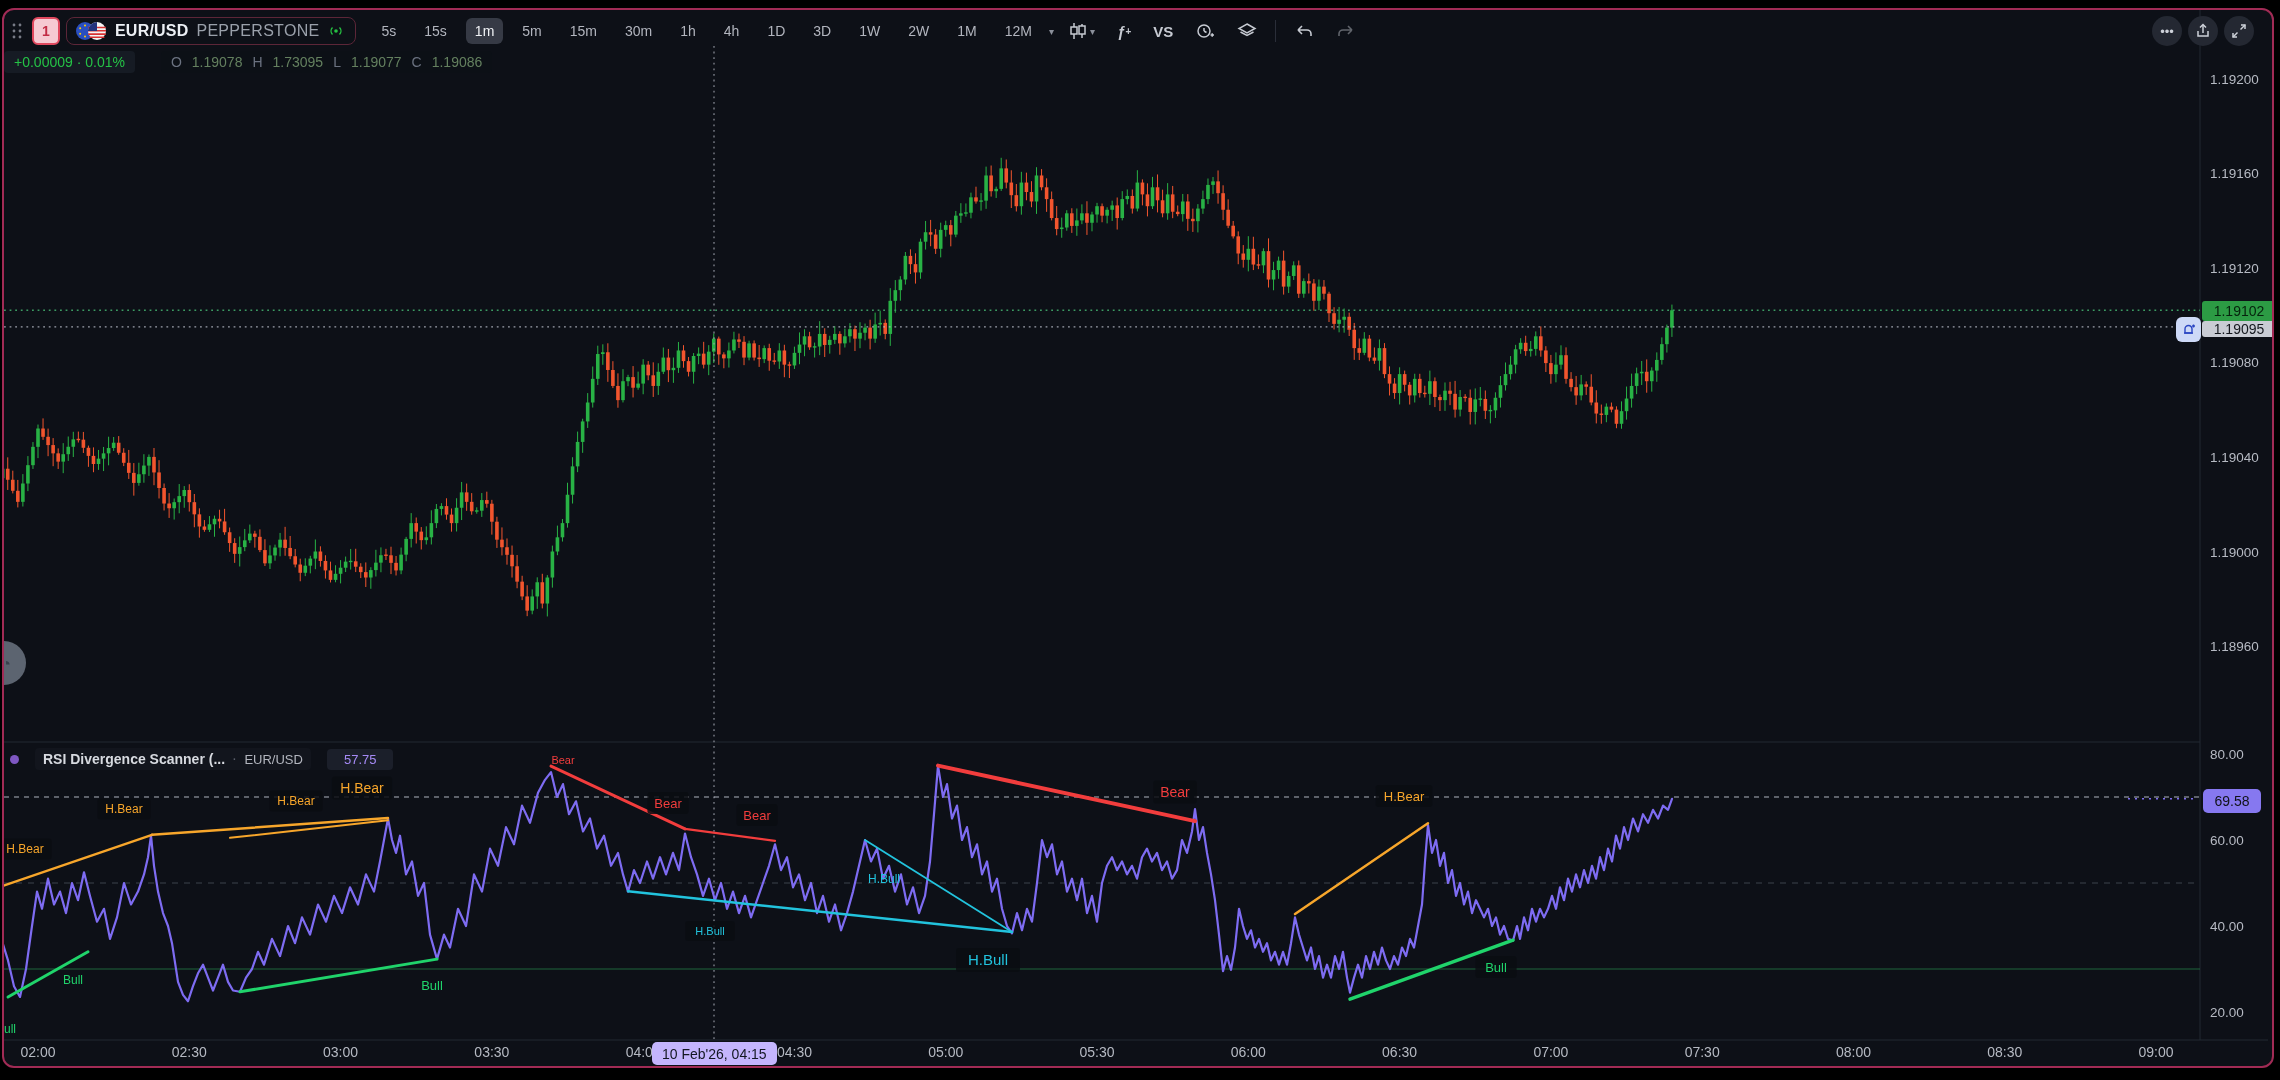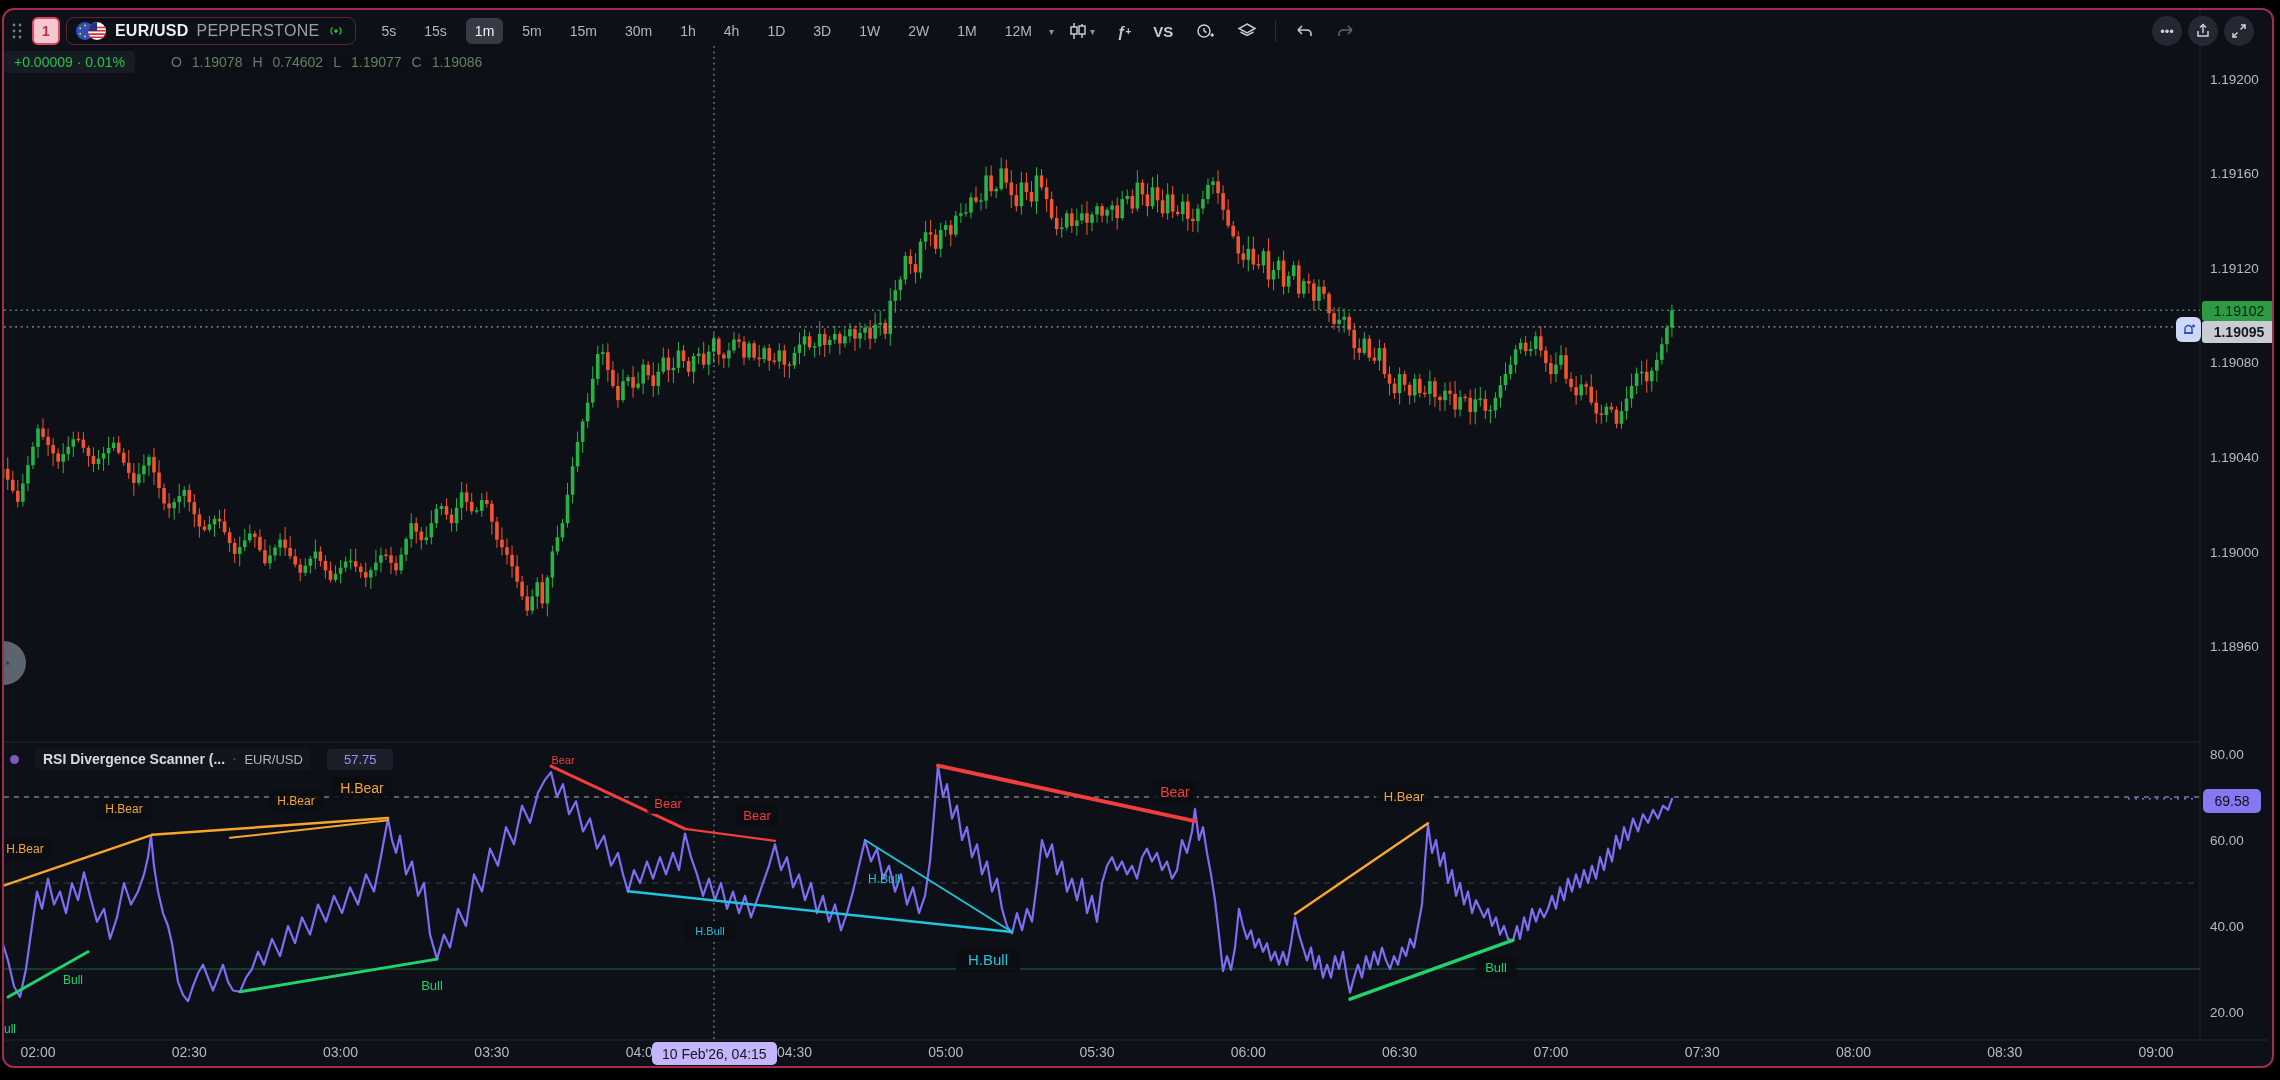--- a/index.html
+++ b/index.html
@@ -26,21 +26,21 @@
   .ohlc-vals .k{color:#6b7280;}
   .ohlc-vals .v{color:#64805f;}
   .rsi-header{position:absolute;left:6px;top:737px;height:24px;display:flex;align-items:center;gap:16px;}
   .rsi-dot{width:9px;height:9px;border-radius:50%;background:#7e57c2;}
   .rsi-title{color:#d7dae0;font-size:14px;font-weight:bold;background:#12151d;padding:3px 8px;border-radius:4px;display:flex;align-items:center;gap:8px;}
   .rsi-pair{color:#b2b5be;font-weight:normal;font-size:13px;}
   .rsi-sep{color:#5a5f6a;font-size:10px;}
   .rsi-val-pill{background:#1b1f2a;color:#a58af5;font-size:13px;padding:3px 17px;border-radius:4px;}
   .badge{position:absolute;font-size:14px;border-radius:3px;display:flex;align-items:center;justify-content:center;}
   #badge-last{left:2198px;top:291px;width:74px;height:20px;background:#2c9b44;color:#06230d;}
-  #badge-cross{left:2198px;top:311px;width:74px;height:22px;background:#c9ccd4;color:#15181e;font-weight:bold;}
+  #badge-cross{left:2198px;top:311px;width:74px;height:16px;background:#c9ccd4;color:#15181e;}
   #badge-rsi{left:2199px;top:779px;width:58px;height:24px;background:#8678f0;color:#101217;border-radius:5px;}
   #alert-ic{position:absolute;left:2172px;top:307px;width:25px;height:25px;background:#cdd9f7;border-radius:6px;display:flex;align-items:center;justify-content:center;}
   #time-badge{position:absolute;top:1032px;height:23px;background:#c4b5fd;color:#131722;font-size:14px;border-radius:5px;display:flex;align-items:center;padding:0 10px;}
 </style>
 </head>
 <body>
 
 <div id="window">
 <div id="content">
   <svg id="chart-svg" width="2264" height="1052" style="position:absolute;left:0;top:0;">
@@ -918,21 +918,21 @@
           </svg>
     </div>
   </div>
 
   <div class="ohlc-row">
     <div class="chg-pill">+0.00009 · 0.01%</div>
     <div class="ohlc-vals">
       <span class="k">O</span>
           <span class="v">1.19078</span>
       <span class="k">H</span>
-          <span class="v">0.74602</span>
+          <span class="v">1.73095</span>
       <span class="k">L</span>
           <span class="v">1.19077</span>
       <span class="k">C</span>
           <span class="v">1.19086</span>
     </div>
   </div>
 
   <div class="rsi-header">
     <div class="rsi-dot"></div>
     <div class="rsi-title">

